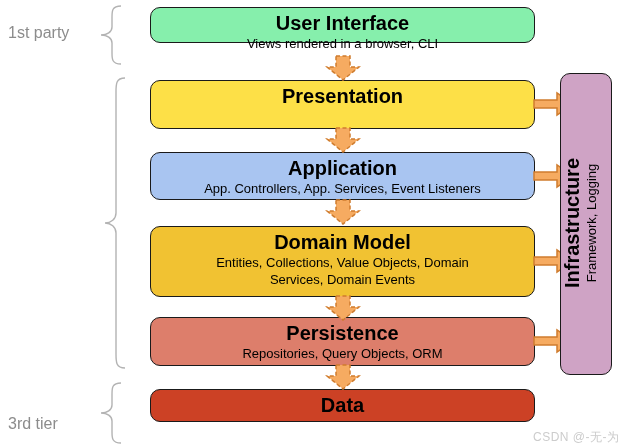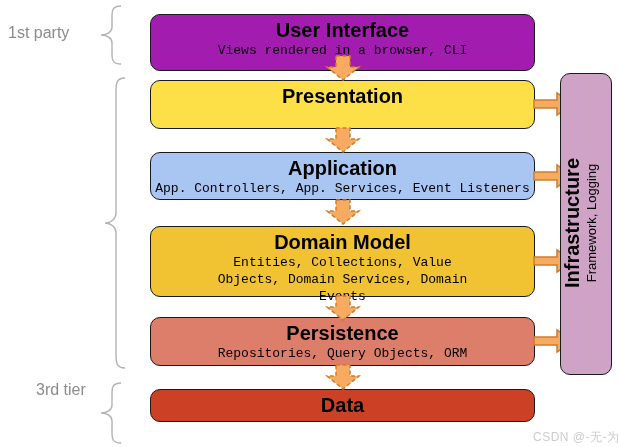--- a/index.html
+++ b/index.html
@@ -6,33 +6,33 @@
   .canvas{
     position:relative;width:619px;height:447px;background:#ffffff;overflow:hidden;
     font-family:"Liberation Sans","DejaVu Sans",sans-serif;
   }
   
   .tier-label{
     position:absolute;left:8px;width:72px;color:#8c8c8c;font-size:16px;line-height:20px;
   }
   #tier1-label{top:23px;}
   #tier2-label{top:212px;}
-  #tier3-label{top:380px;margin-left:28px;}
+  #tier3-label{top:414px;}
   .brace{position:absolute;}
   #brace1{left:94px;top:4px;}
   #brace2{left:98px;top:76px;}
   #brace3{left:94px;top:381px;}
   
   .layer{
     position:absolute;left:150px;width:385px;border:1.5px solid #1a1a1a;border-radius:10px;
     box-sizing:border-box;text-align:center;color:#000;
   }
   .layer-title{font-size:20px;font-weight:bold;line-height:24px;margin-top:3px;}
-  .layer-sub{font-size:13px;line-height:17px;font-family:Liberation Mono, monospace;}
-  #box-ui{top:14px;height:57px;background:#a21caf;}
+  .layer-sub{font-size:13px;line-height:17px;}
+  #box-ui{top:7px;height:36px;background:#86efac;}
   #box-presentation{top:80px;height:49px;background:#fde047;}
   #box-application{top:152px;height:48px;background:#a9c5f1;}
   #box-domain{top:226px;height:71px;background:#f1c232;}
   #box-domain .layer-sub{max-width:268px;margin:0 auto;}
   #box-persistence{top:317px;height:49px;background:#dd7e6b;}
   #box-data{top:389px;height:33px;background:#cc4125;}
   
   .infra{
     position:absolute;left:560px;top:73px;width:52px;height:302px;
     background:#cfa3c5;border:1.5px solid #1a1a1a;border-radius:10px;box-sizing:border-box;

